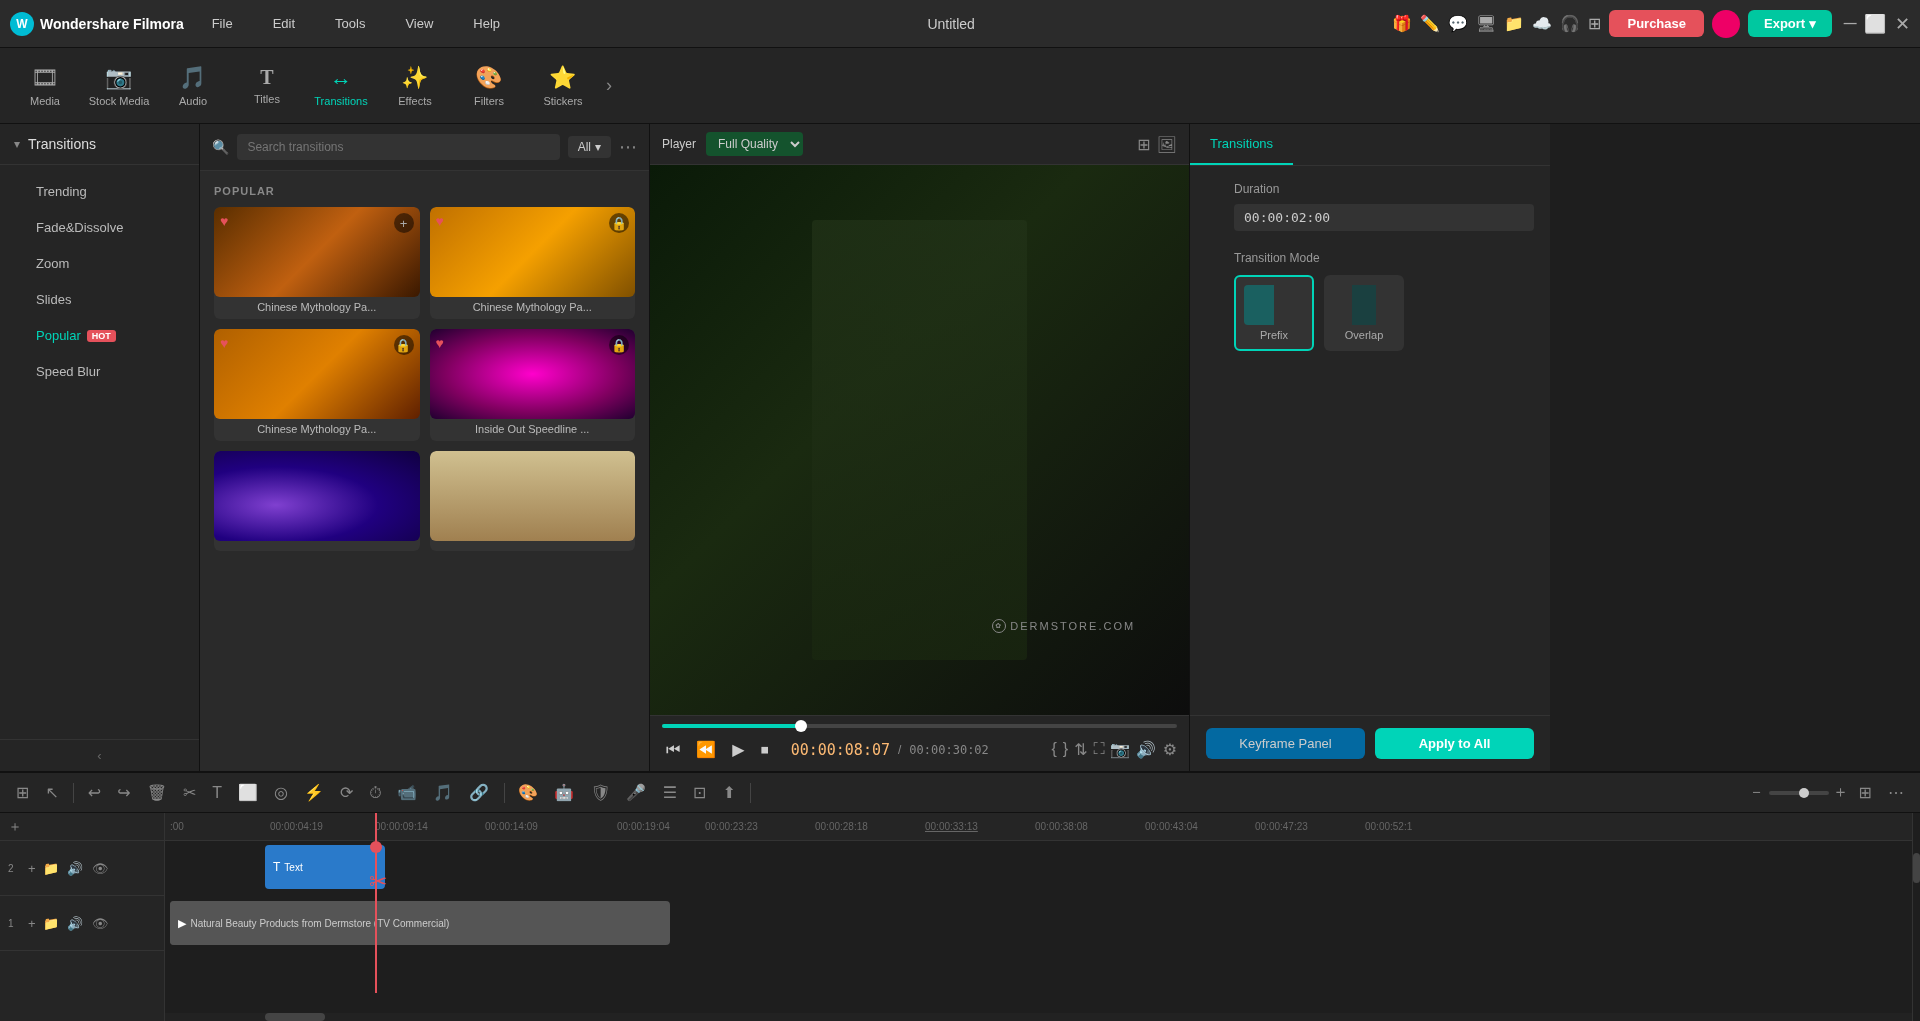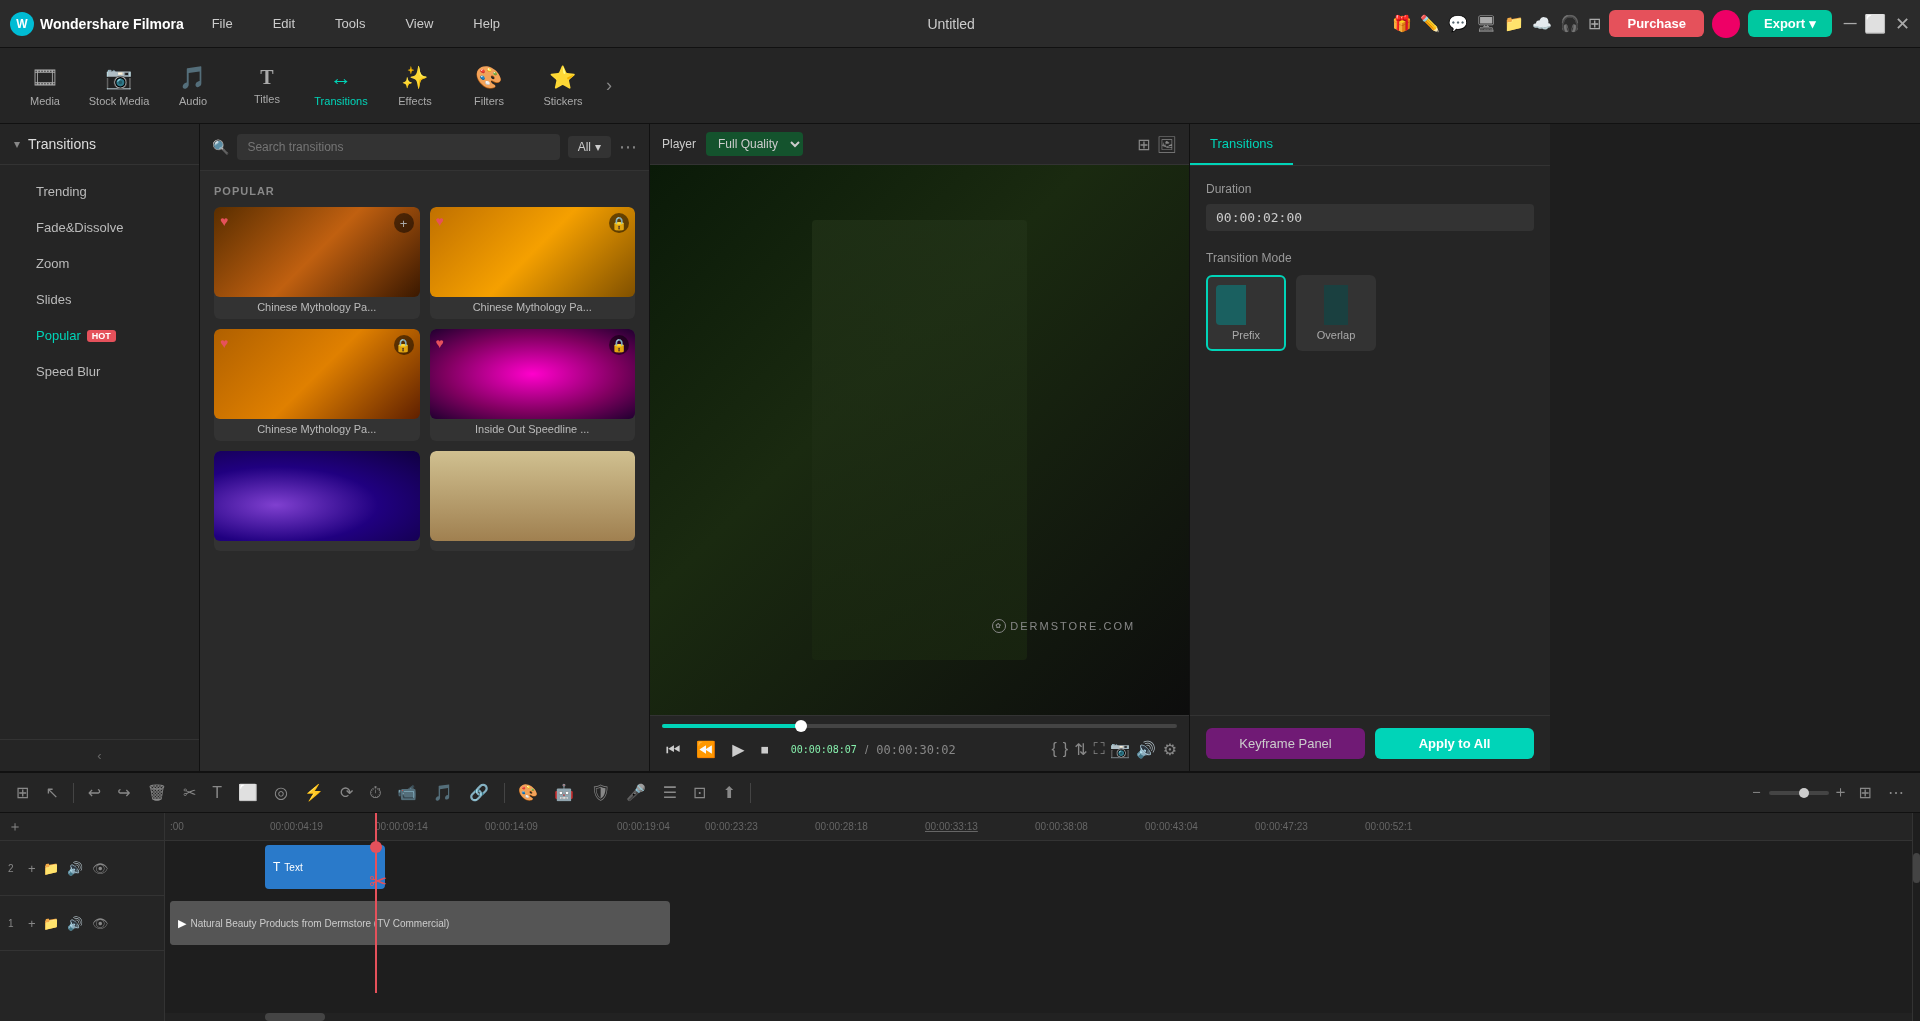--- a/index.html
+++ b/index.html
@@ -60,45 +60,45 @@
     #preview-header .view-icons span { color: #888; font-size: 16px; cursor: pointer; }
     #preview-video { flex: 1; background: #14532d; display: flex; align-items: center; justify-content: center; position: relative; }
     .video-content { width: 100%; height: 260px; background: #000; display: flex; align-items: flex-end; justify-content: center; position: relative; overflow: hidden; }
 
     #preview-controls { padding: 8px 12px; background: #252525; border-top: 1px solid #333; }
     #progress-bar { height: 4px; background: #444; border-radius: 2px; margin-bottom: 8px; position: relative; }
     #progress-bar .filled { height: 100%; width: 27%; background: #00d4b8; border-radius: 2px; }
     #progress-bar .handle { width: 12px; height: 12px; background: #fff; border-radius: 50%; position: absolute; top: -4px; left: calc(27% - 6px); }
     #control-buttons { display: flex; align-items: center; gap: 8px; }
     #control-buttons .ctrl-btn { color: #ccc; font-size: 16px; cursor: pointer; padding: 4px; }
-    #time-display { margin-left: 10px; color: #86efac; font-size: 10px; font-family: monospace; }
+    #time-display { margin-left: 10px; color: #fdba74; font-size: 15px; font-family: monospace; }
     #time-total { color: #888; font-size: 12px; font-family: monospace; }
     #preview-extra { margin-left: auto; display: flex; gap: 6px; }
     #preview-extra span { color: #888; font-size: 16px; cursor: pointer; }
 
     
     #right-panel { width: 360px; background: #252525; display: flex; flex-direction: column; }
     #right-panel-tabs { display: flex; border-bottom: 1px solid #333; }
     .right-tab { padding: 12px 20px; color: #888; cursor: pointer; font-size: 13px; }
     .right-tab.active { color: #00d4b8; border-bottom: 2px solid #00d4b8; }
     #right-panel-content { flex: 1; padding: 16px; overflow-y: auto; }
-    .right-section { margin-bottom: 20px; }
+    .right-section { margin-bottom: 20px; margin-left: 28px; }
     .right-label { color: #999; font-size: 12px; margin-bottom: 8px; }
     .duration-field { background: #333; border: none; color: #ccc; border-radius: 4px; padding: 6px 10px; font-size: 13px; font-family: monospace; width: 100%; outline: none; }
     .transition-mode-label { color: #999; font-size: 12px; margin-bottom: 10px; }
     .mode-options { display: flex; gap: 10px; }
     .mode-card { background: #333; border-radius: 6px; padding: 8px; cursor: pointer; display: flex; flex-direction: column; align-items: center; gap: 4px; border: 2px solid transparent; }
     .mode-card.active { border-color: #00d4b8; }
     .mode-card-visual { width: 60px; height: 40px; background: #444; border-radius: 4px; display: flex; align-items: center; justify-content: center; overflow: hidden; }
     .mode-card-label { color: #aaa; font-size: 11px; }
     .mode-visual-prefix { background: linear-gradient(to right, #1a6060 50%, #333 50%); width: 100%; height: 100%; }
     .mode-visual-overlap { background: linear-gradient(to right, #333 30%, #1a4040 30%, #1a4040 70%, #333 70%); width: 100%; height: 100%; }
 
     #right-panel-footer { padding: 12px 16px; border-top: 1px solid #333; display: flex; gap: 10px; }
-    #keyframe-panel-btn { background: #701a75; border: none; color: #ccc; border-radius: 6px; padding: 8px 16px; font-size: 13px; cursor: pointer; flex: 1; }
+    #keyframe-panel-btn { background: #0369a1; border: none; color: #ccc; border-radius: 6px; padding: 8px 16px; font-size: 13px; cursor: pointer; flex: 1; }
     #apply-all-btn { background: #00d4b8; border: none; color: #fff; border-radius: 6px; padding: 8px 16px; font-size: 13px; cursor: pointer; flex: 1; font-weight: bold; }
     #timeline-toolbar { display: flex; align-items: center; gap: 4px; padding: 6px 10px; background: #252525; border-bottom: 1px solid #111; }
     #timeline-toolbar .tl-btn { color: #888; font-size: 16px; cursor: pointer; padding: 4px 6px; border-radius: 4px; }
     #timeline-toolbar .divider { width: 1px; height: 20px; background: #444; margin: 0 4px; }
     #timeline-tracks { display: flex; flex: 1; }
     #track-controls { width: 165px; background: #252525; border-right: 1px solid #333; display: flex; flex-direction: column; }
     .track-row { display: flex; align-items: center; gap: 4px; padding: 4px 8px; height: 55px; border-bottom: 1px solid #333; }
     .track-row .track-num { color: #888; font-size: 10px; width: 14px; }
     .track-row .track-icons { display: flex; gap: 4px; }
     .track-icon { color: #888; font-size: 13px; cursor: pointer; padding: 2px; }

